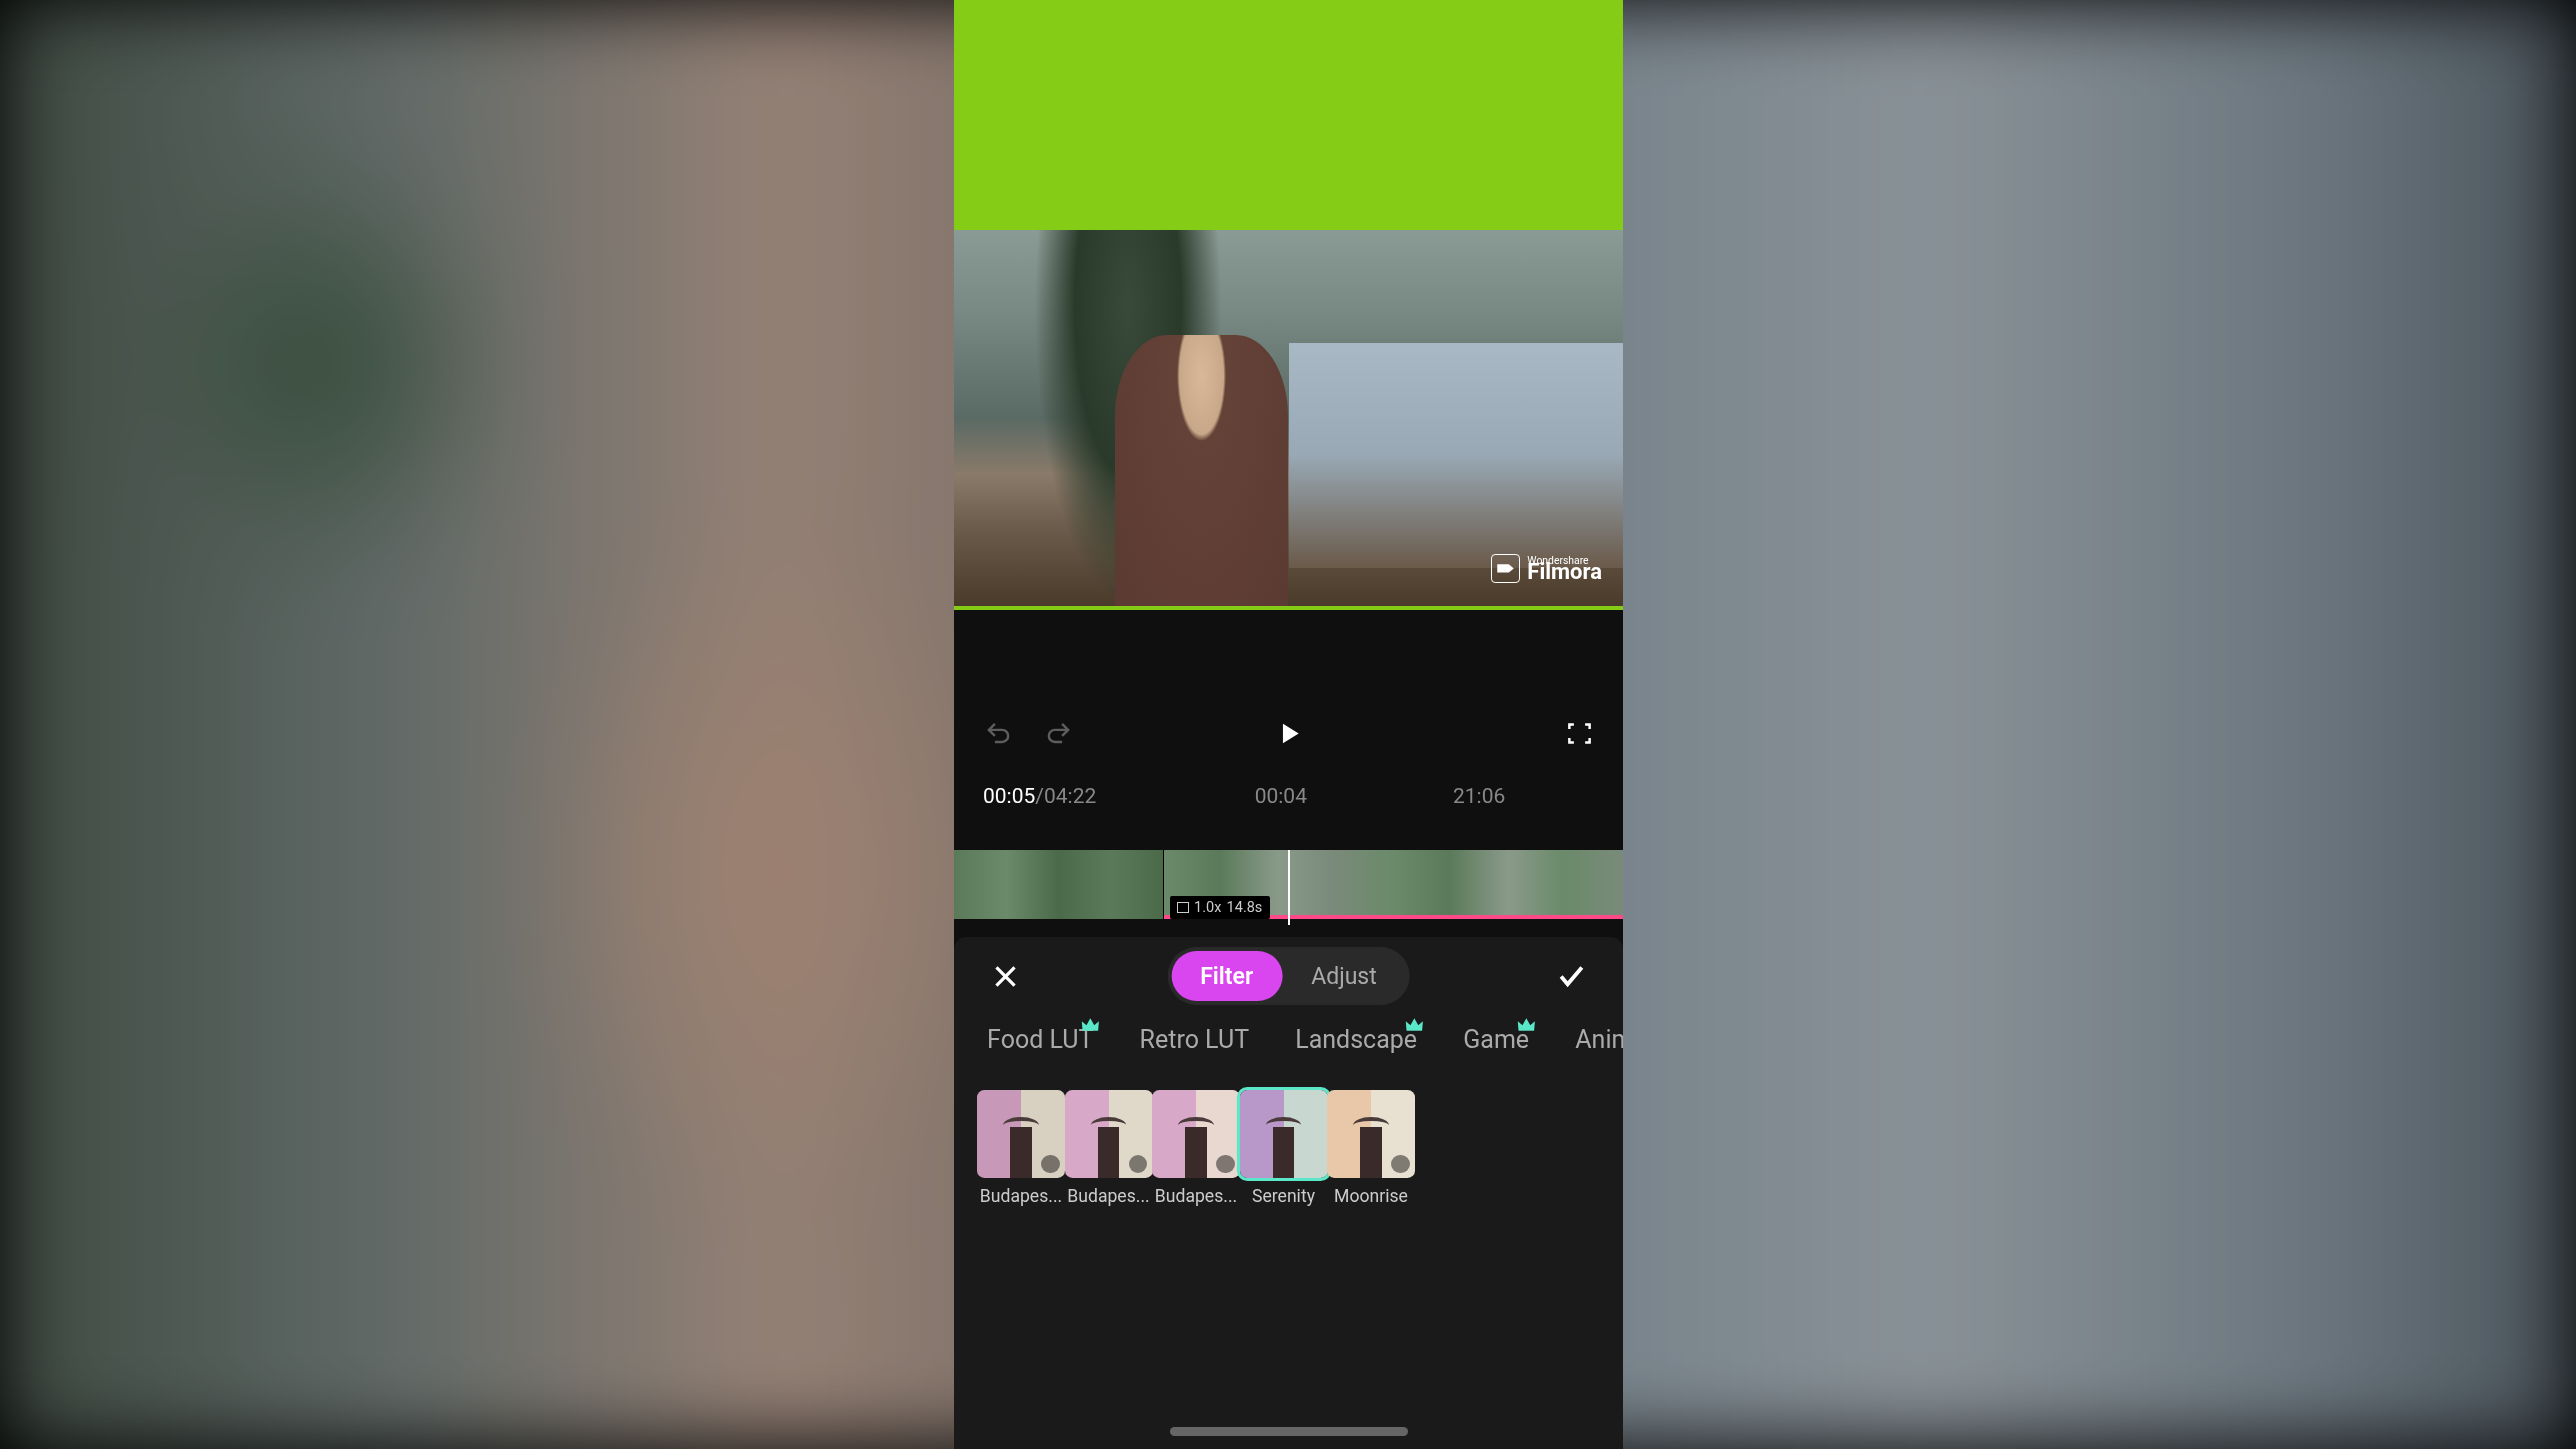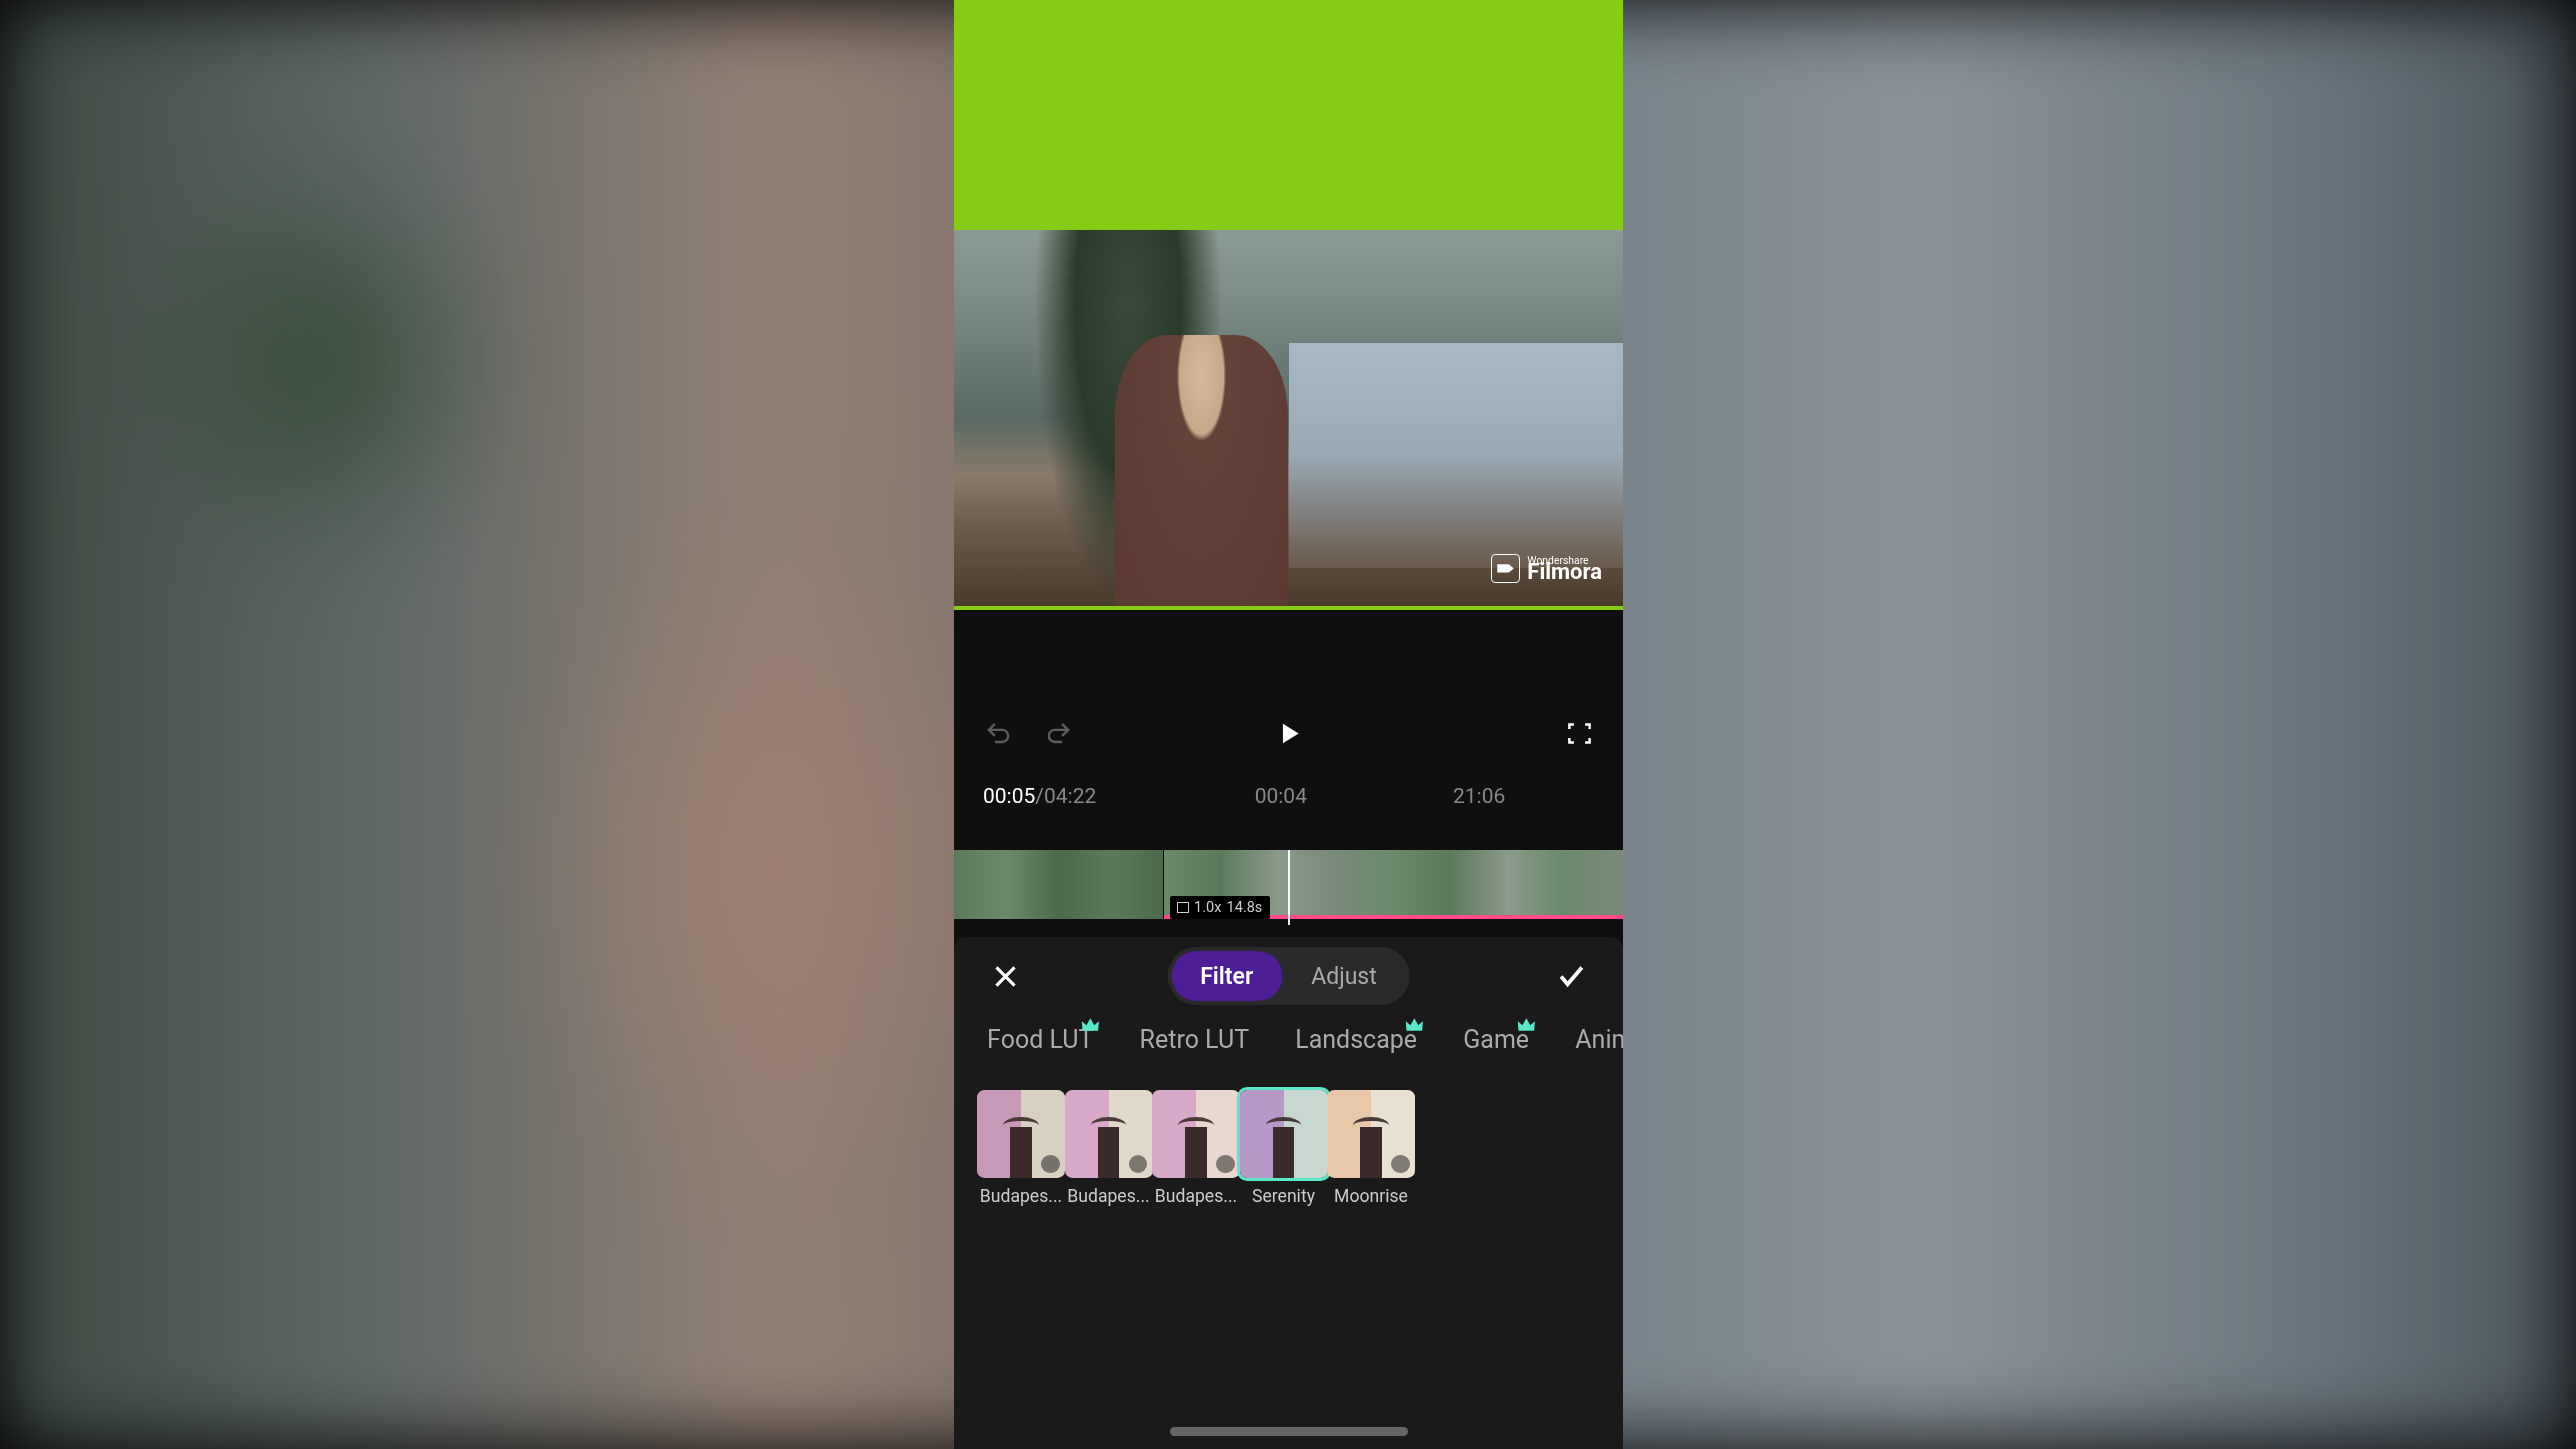--- a/index.html
+++ b/index.html
@@ -51,21 +51,21 @@
 .clip-badge-icon { width: 11.4px; height: 11.4px; border: 1px solid #ccc; }
 .playhead { position: absolute; left: 334px; top: -31px; width: 2.1px; height: 109px; background: #fff; }
 
 
 .panel { position: absolute; top: 937px; left: 0; right: 0; bottom: 0; background: #1a1a1a; border-radius: 12.4px 12.4px 0 0; }
 .panel-header { display: flex; align-items: center; height: 78px; padding: 0 36px; }
 .close-btn, .confirm-btn { width: 31px; height: 31px; }
 .close-btn svg, .confirm-btn svg { width: 100%; height: 100%; }
 .tabs { position: absolute; left: 50%; transform: translateX(-50%); background: #2a2a2a; border-radius: 31px; padding: 4.1px; display: flex; }
 .tab { padding: 11.4px 29px; border-radius: 26px; font-size: 23px; color: #aaa; }
-.tab.active { background: #4c1d95; color: #fff; font-weight: 600; }
+.tab.active { background: #d946ef; color: #fff; font-weight: 600; }
 .confirm-btn { margin-left: auto; }
 
 
 .categories { display: flex; gap: 42px; padding: 6.2px 31px 0; overflow: hidden; white-space: nowrap; }
 .cat { color: #aaa; font-size: 25px; position: relative; padding: 4.1px 2.1px; }
 .crown { position: absolute; right: -4.1px; top: -11.4px; width: 18.7px; height: 14.5px; }
 .crown svg { width: 100%; height: 100%; }
 
 
 .thumbs { display: flex; gap: 15.5px; padding: 32px 31px 0; }

